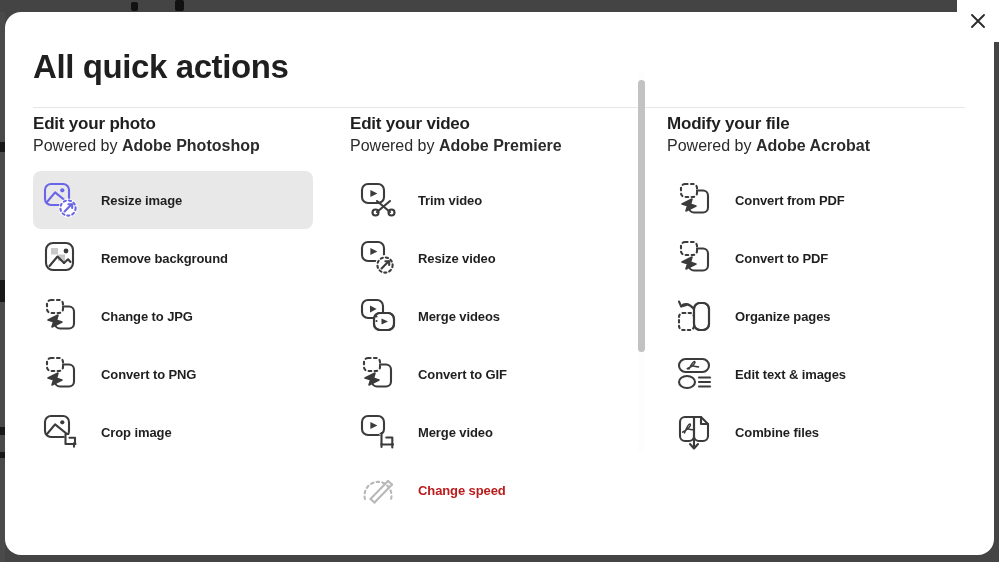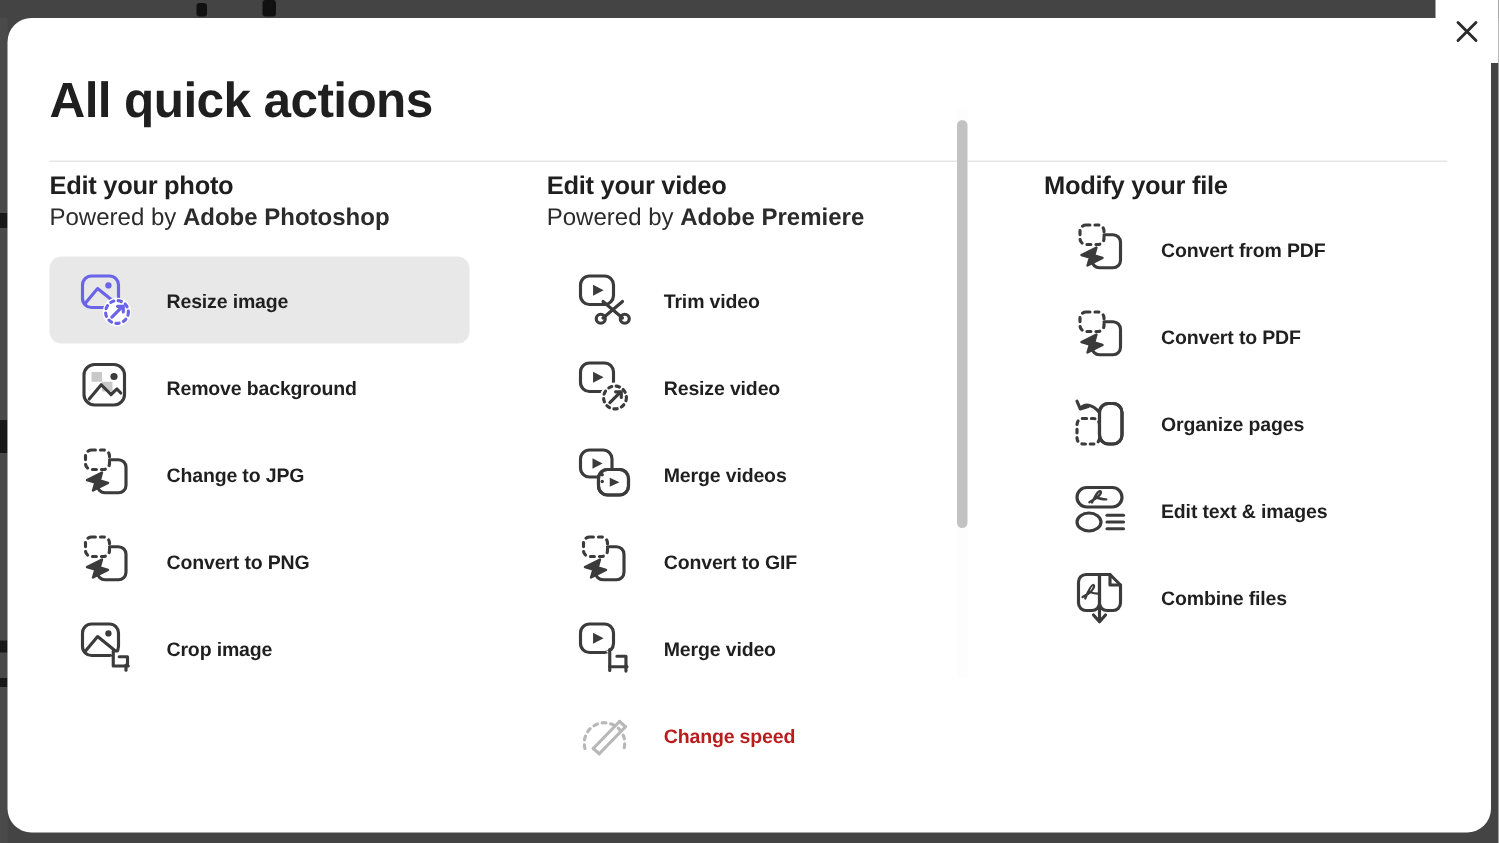--- a/index.html
+++ b/index.html
@@ -94,21 +94,20 @@
   }
 
   
   .columns {
     position: absolute;
     left: 0;
     top: 102px;
     width: 989px;
     height: 441px;
     display: flex;
-    justify-content: space-between;
   }
   .column {
     position: relative;
     width: 320px;
   }
   .column.col0 { padding-left: 28px; }
   .column.col1 { padding-left: 25px; }
   .column.col2 { padding-left: 22px; }
 
   .col-title {
@@ -126,21 +125,21 @@
   .col-sub b { font-weight: bold; }
 
   .items { position: relative; }
 
   .action-item {
     display: flex;
     align-items: center;
     height: 58px;
     border-radius: 8px;
     cursor: pointer;
-    padding-left: 16px;
+    padding-left: 6px;
     width: 280px;
   }
   .action-item.active { background: #e8e8e8; }
   .action-item.disabled { cursor: default; }
 
   .action-icon {
     width: 46px;
     height: 46px;
     flex: 0 0 46px;
     display: flex;
@@ -351,20 +350,21 @@
                 <path d="M12.5 30 L16.5 33.5"></path>
                 <path d="M30 12 L34 15.5"></path>
               </svg>
             </span>
             <span class="action-label">Change speed</span>
           </div>
         </div>
       </div>
       <div class="column col2">
         <div class="col-title">Modify your file</div>
+        <div class="col-sub"><span>Powered by </span><b>Adobe Acrobat</b></div>
         <div class="items">
           <div class="action-item">
             <span class="action-icon">
               <svg width="42" height="42" viewBox="0 0 42 42" fill="none" stroke="#3b3b3b" stroke-width="2.1" stroke-linecap="round" stroke-linejoin="round">
                 <rect x="6" y="5" width="16" height="13" rx="4" stroke-dasharray="2.6 3.4"></rect>
                 <path d="M22 11.5 h6 a5 5 0 0 1 5 5 v12 a5 5 0 0 1 -5 5 h-9 a5 5 0 0 1 -5 -5 v-3"></path>
                 <path d="M7 25 L17 20 L15.5 25.2 L21 27 L11 32 L12.6 26.8 Z" fill="#3b3b3b" stroke="#3b3b3b" stroke-width="1.6"></path>
               </svg>
             </span>
             <span class="action-label">Convert from PDF</span>

